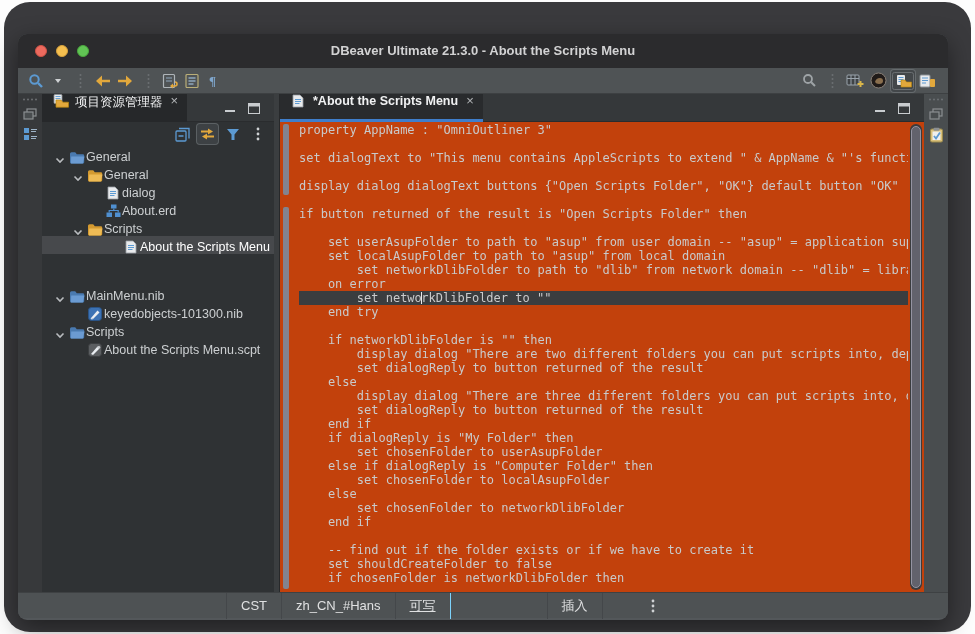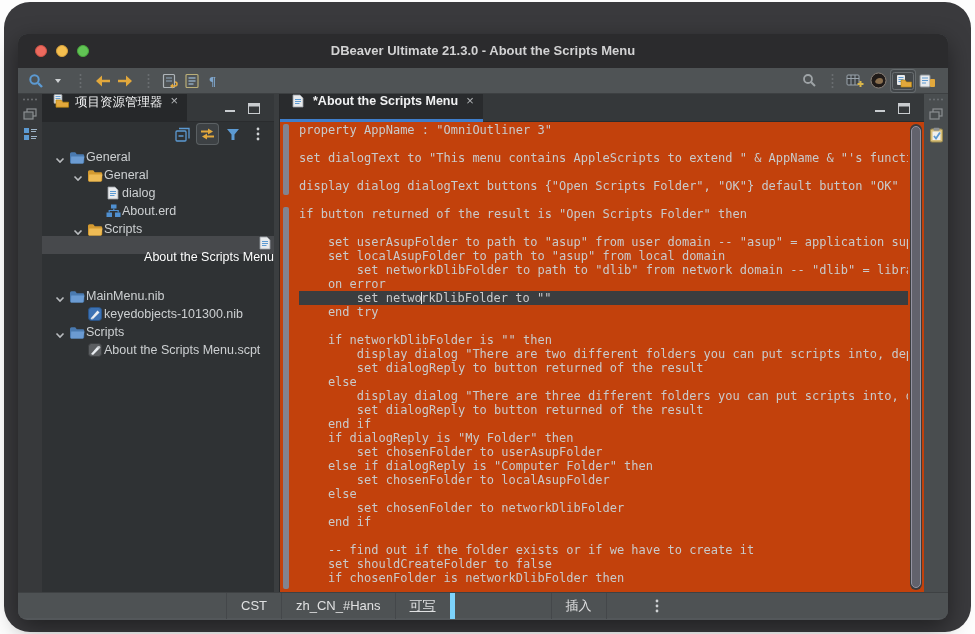--- a/index.html
+++ b/index.html
@@ -66,21 +66,21 @@
   .code-line.current { background:#3b3d3f; }
   .caret { display:inline-block; width:1.5px; height:12px; background:#ebebeb; vertical-align:-2px; margin:0 -1px; }
 
   .vscroll { position:absolute; right:2px; top:2px; bottom:2px; width:12px; background:#3a3b3e; border-radius:6px; }
   .vscroll-thumb { position:absolute; left:1px; right:1px; top:2px; bottom:2px; background:#62626c; border:1px solid #9494a2; border-radius:5px; }
 
   
   .statusbar { position:absolute; left:0; top:558px; width:100%; height:26px; background:#4e5254; border-top:1px solid #3e4143; display:flex; align-items:center; color:#e0e1e2; font-size:13px; }
   .sb-spacer { width:208px; }
   .sb-item { padding:0 14px; height:26px; line-height:25px; border-left:1px solid #44474a; }
-  .sb-item.last { border-right:5px solid #7dd3fc;text-decoration:underline; }
+  .sb-item.last { border-right:1px solid #7dd3fc;text-decoration:underline; }
   .sb-insert { margin-left:96px; border-left:1px solid #44474a; border-right:1px solid #44474a; }
   .sb-kebab { margin-left:48px; display:flex; align-items:center; }
 
   svg { display:block; }
 </style>
 </head>
 <body>
 
 <div class="device-frame"></div>
 
@@ -375,21 +375,21 @@
               </svg>
             </span>
             <span class="tw-icon">
               <svg width="16" height="13">
                 <path d="M1 2.8 q0-1.6 1.6-1.6 h3.6 l1.6 2 h6 q1.4 0 1.4 1.4 v6.6 q0 1.3-1.3 1.3 h-11.6 q-1.3 0-1.3-1.3z" fill="#d49a30"></path>
                 <path d="M2.2 5.4 h13.3 l-1.7 7.1 h-11.9z" fill="#eebb55"></path>
               </svg>
             </span>
             <span>Scripts</span>
           </div>
-          <div class="tree-row selected" style="padding-left: 64px; flex-direction: column;">
+          <div class="tree-row selected" style="padding-left: 64px;">
             <span class="tw-spacer"></span>
             <span class="tw-icon">
               <svg width="12" height="14">
                 <path d="M1 1 h7 l3 3 v9 h-10 z" fill="#e8eaec" stroke="#9aa0a5" stroke-width="0.8"></path>
                 <path d="M3 5.5 h6 M3 7.5 h6 M3 9.5 h4.5" stroke="#5c9ad2" stroke-width="1"></path>
               </svg>
             </span>
             <span>About the Scripts Menu</span>
           </div>
           <div class="tree-row" style="padding-left: 10px; margin-top: 31px;">

